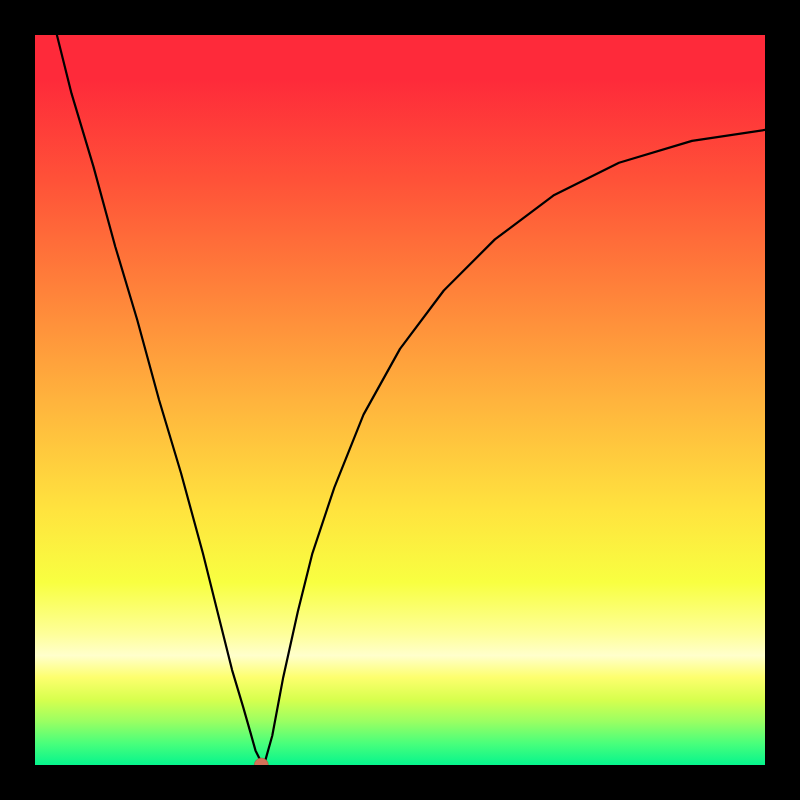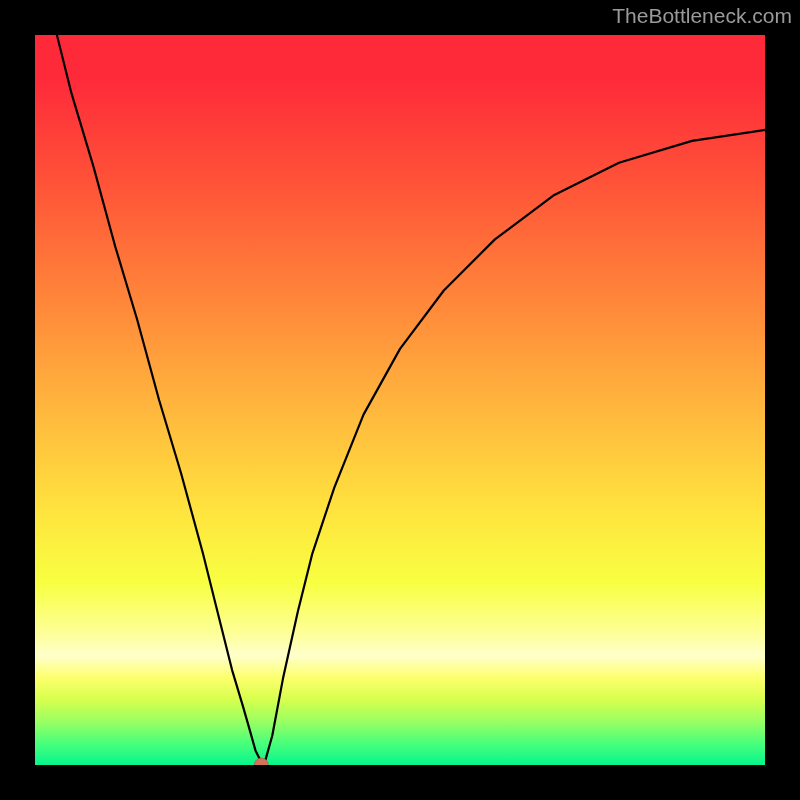--- a/index.html
+++ b/index.html
@@ -77,15 +77,14 @@
 
 <div class="frame">
 
   <div class="plot">
     <svg class="curve" viewBox="0 0 730 730" preserveAspectRatio="none">
       <path d="M21.90 0.00 L36.50 58.40 L58.40 131.40 L80.30 211.70 L102.20 284.70 L124.10 365.00 L146.00 438.00 L167.90 518.30 L182.50 576.70 L197.10 635.10 L208.05 671.60 L215.35 697.15 L220.46 715.40 L224.84 724.16 L227.76 728.54 L230.68 724.16 L237.25 700.80 L248.20 642.40 L262.80 576.70 L277.40 518.30 L299.30 452.60 L328.50 379.60 L365.00 313.90 L408.80 255.50 L459.90 204.40 L518.30 160.60 L584.00 127.75 L657.00 105.85 L730.00 94.90"></path>
       <circle class="dot" r="7" cx="226.30" cy="730.00"></circle>
     </svg>
   </div>
 
-  <div class="watermark">TheBottleneck.com</div>
 
 </div>
 
 </body></html>

